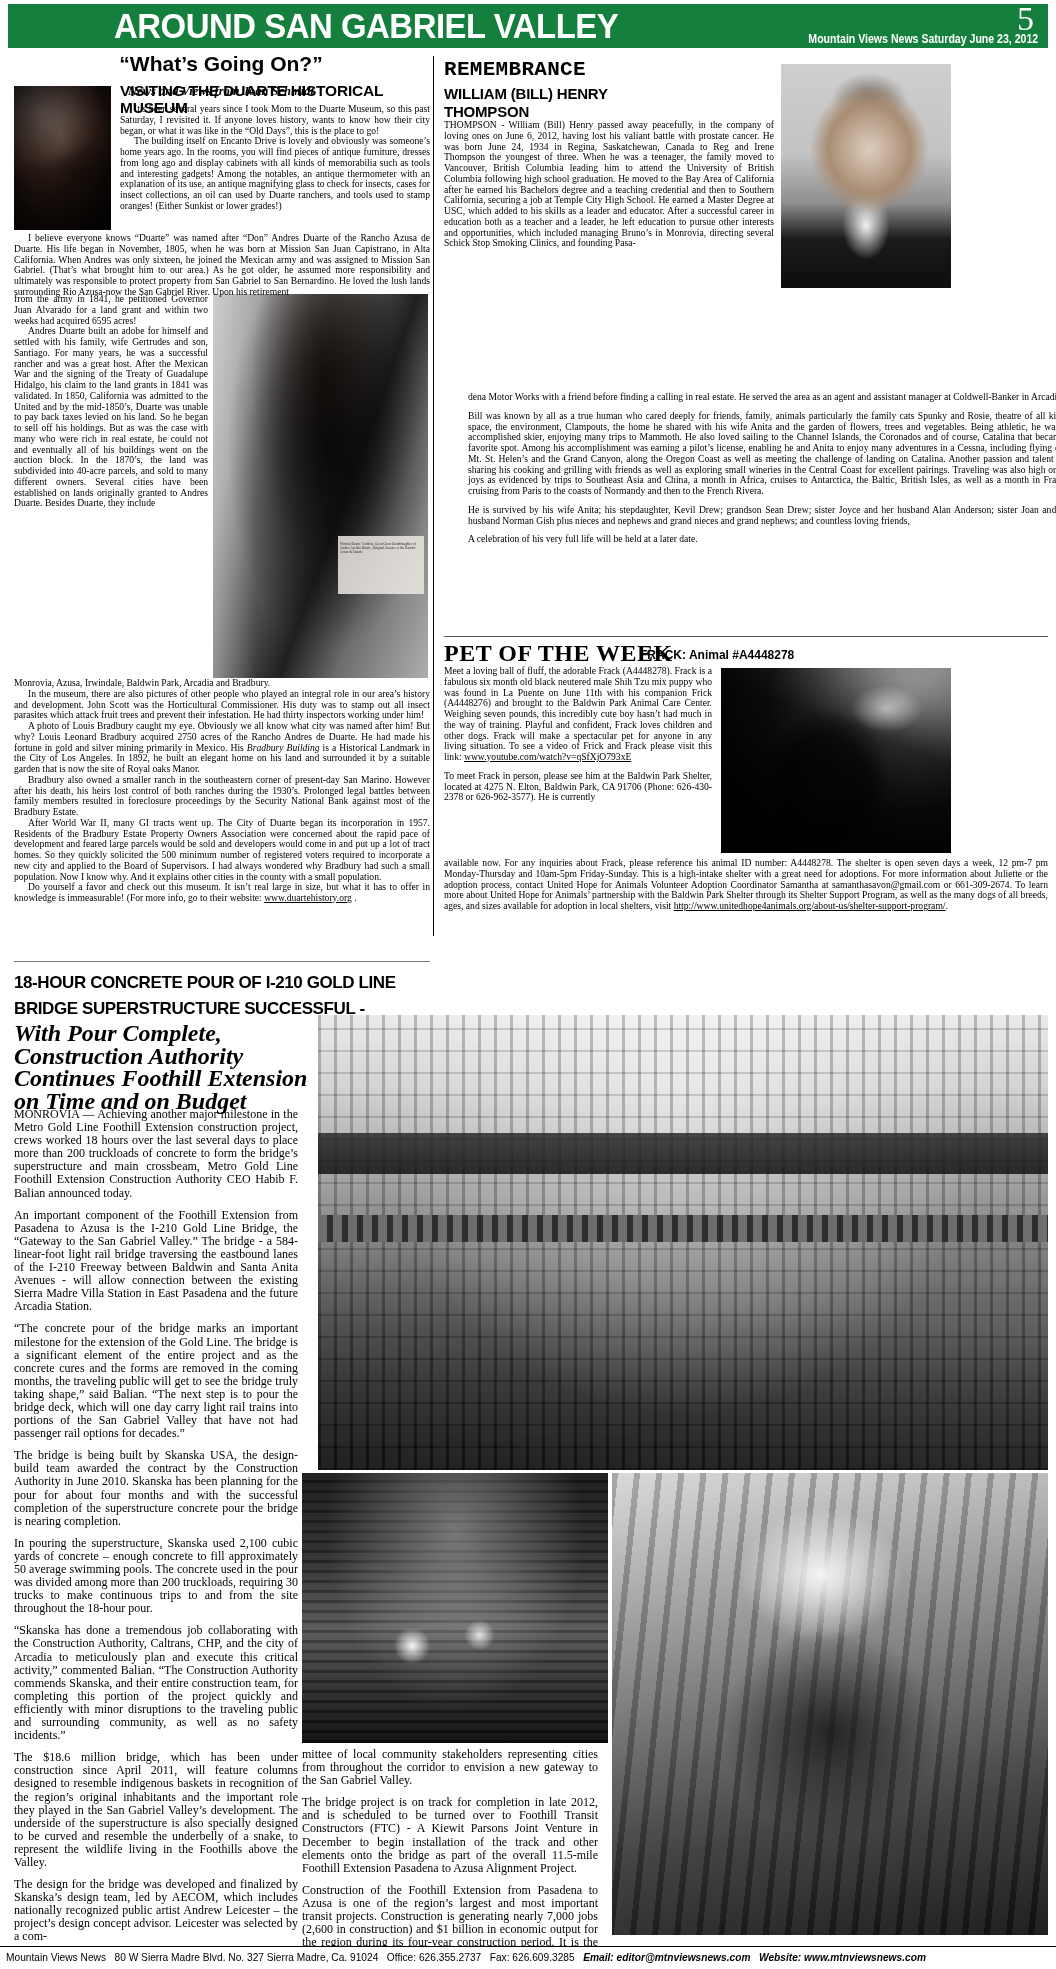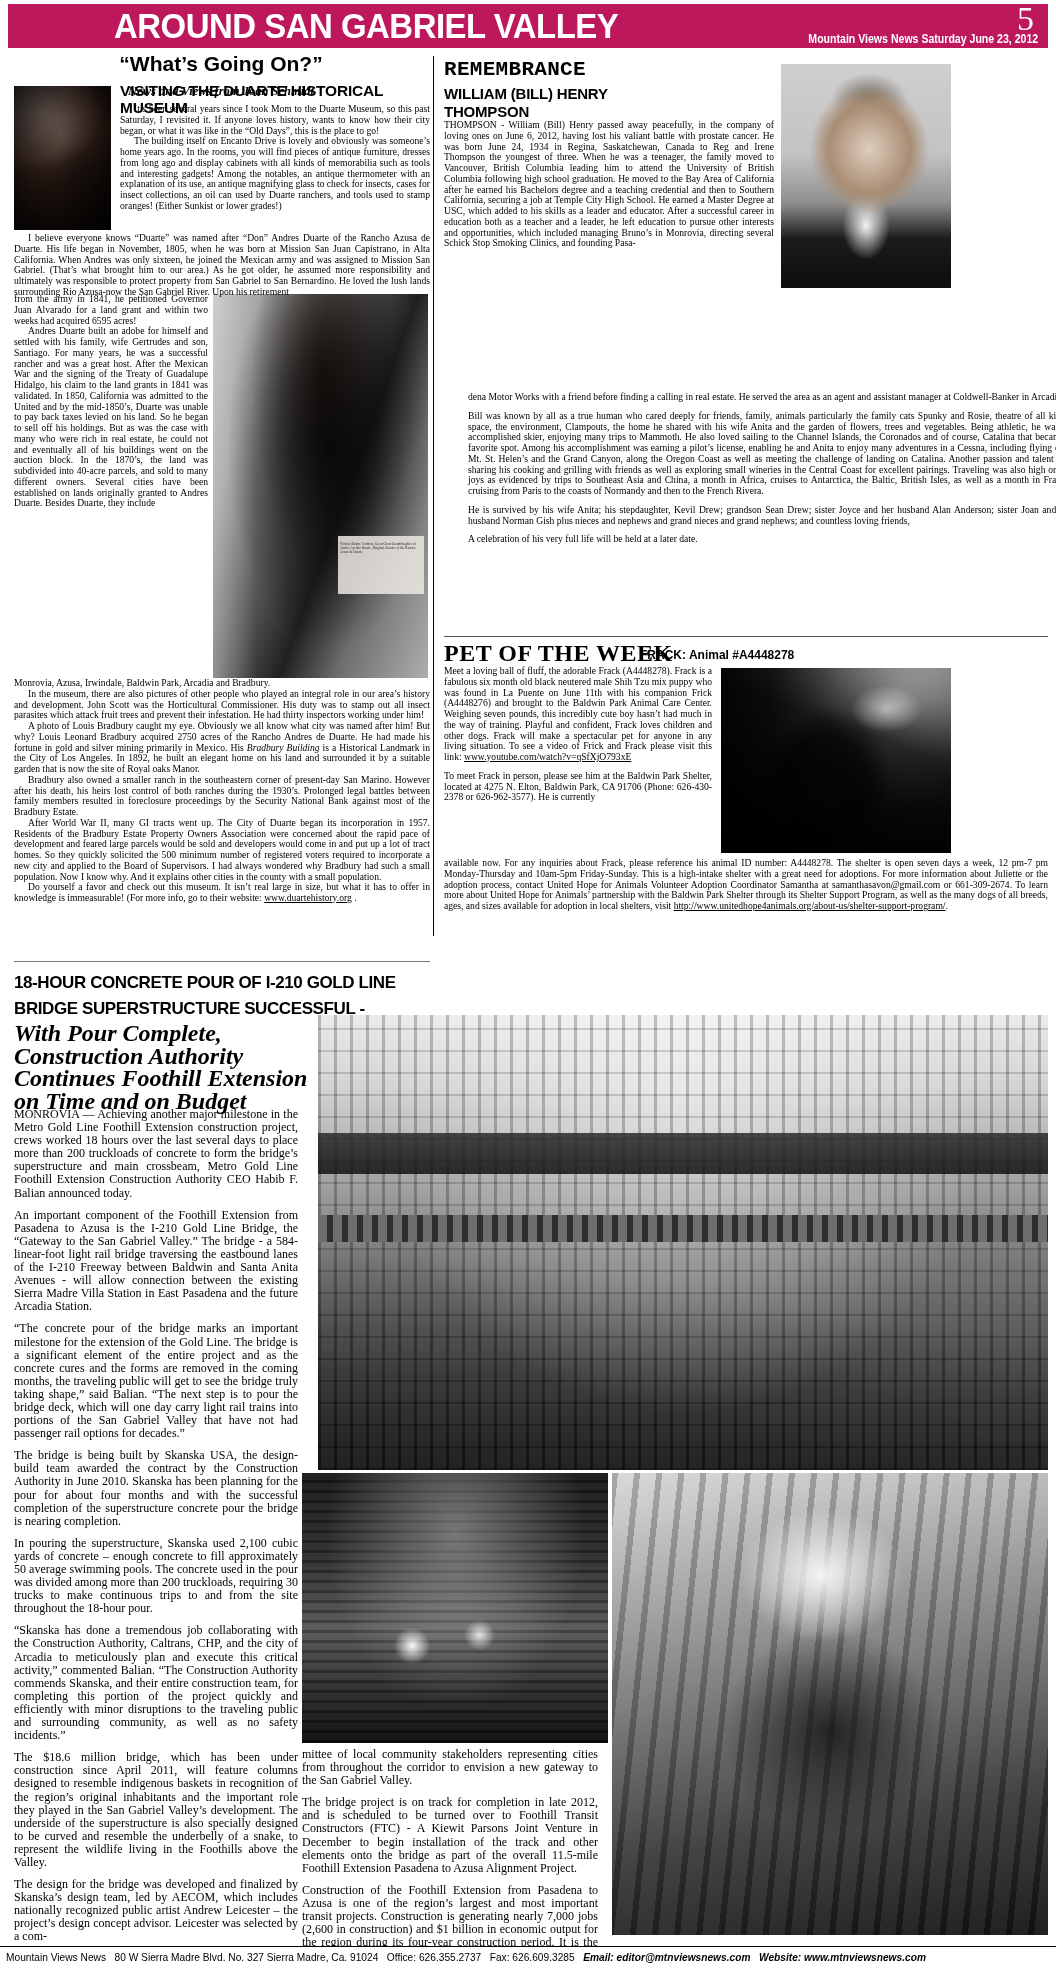--- a/index.html
+++ b/index.html
@@ -18,21 +18,21 @@
     background: #fff;
     overflow: hidden;
     box-sizing: border-box;
   }
 
   
   .masthead {
     position: absolute;
     left: 8px; top: 4px;
     width: 1040px; height: 44px;
-    background: #be185d;
+    background: #15803d;
     color: #fff;
   }
   .masthead-title {
     position: absolute;
     left: 106px; top: 3px;
     font-family: "Liberation Sans", sans-serif;
     font-weight: bold;
     font-size: 35px;
     letter-spacing: -0.5px;
     line-height: 38px;

